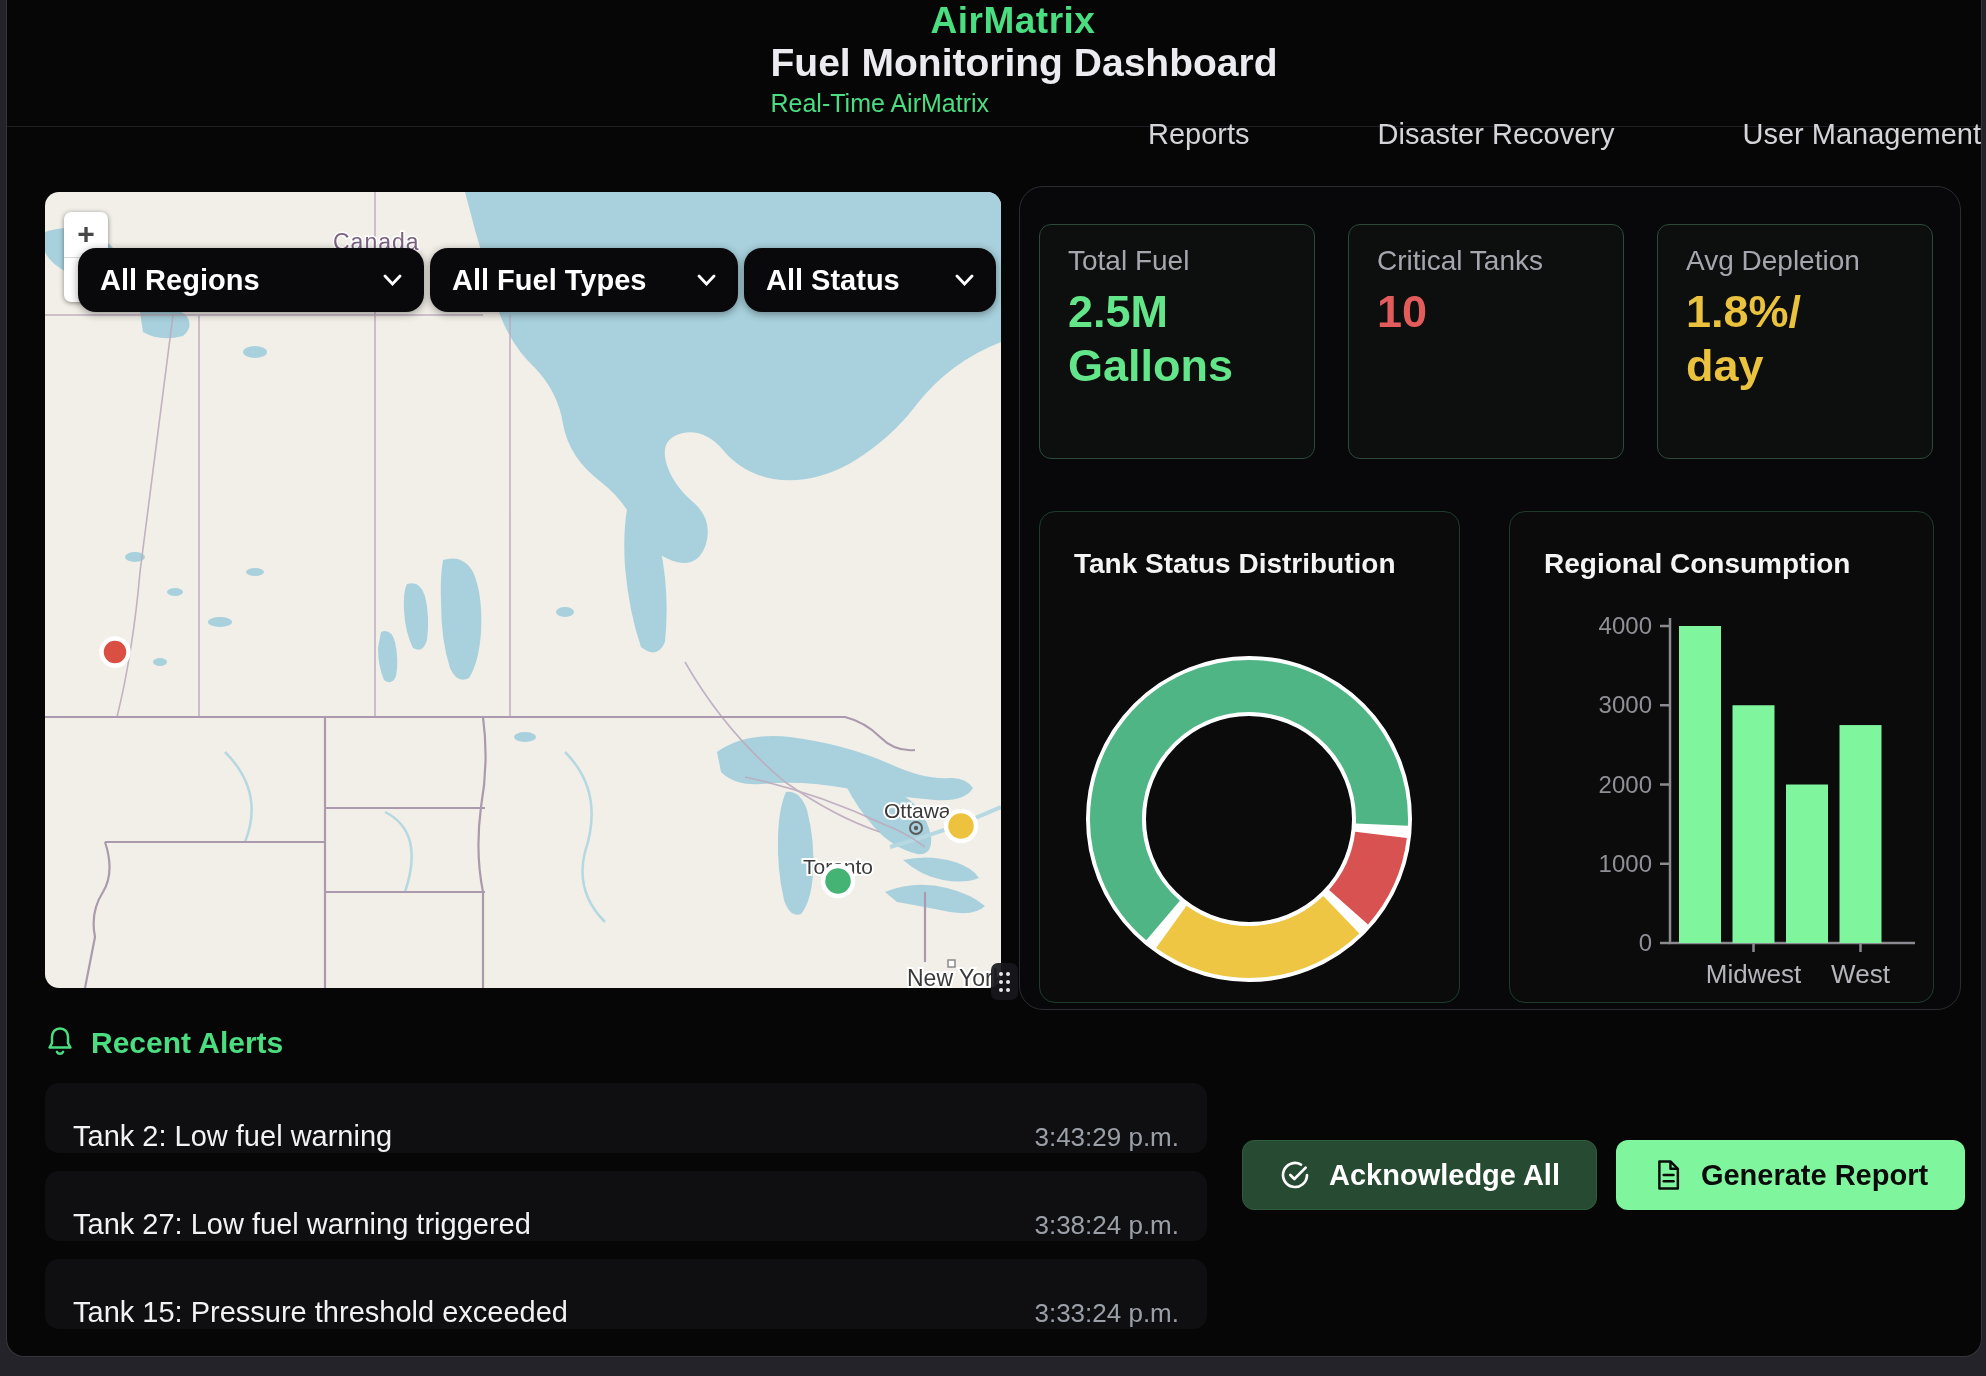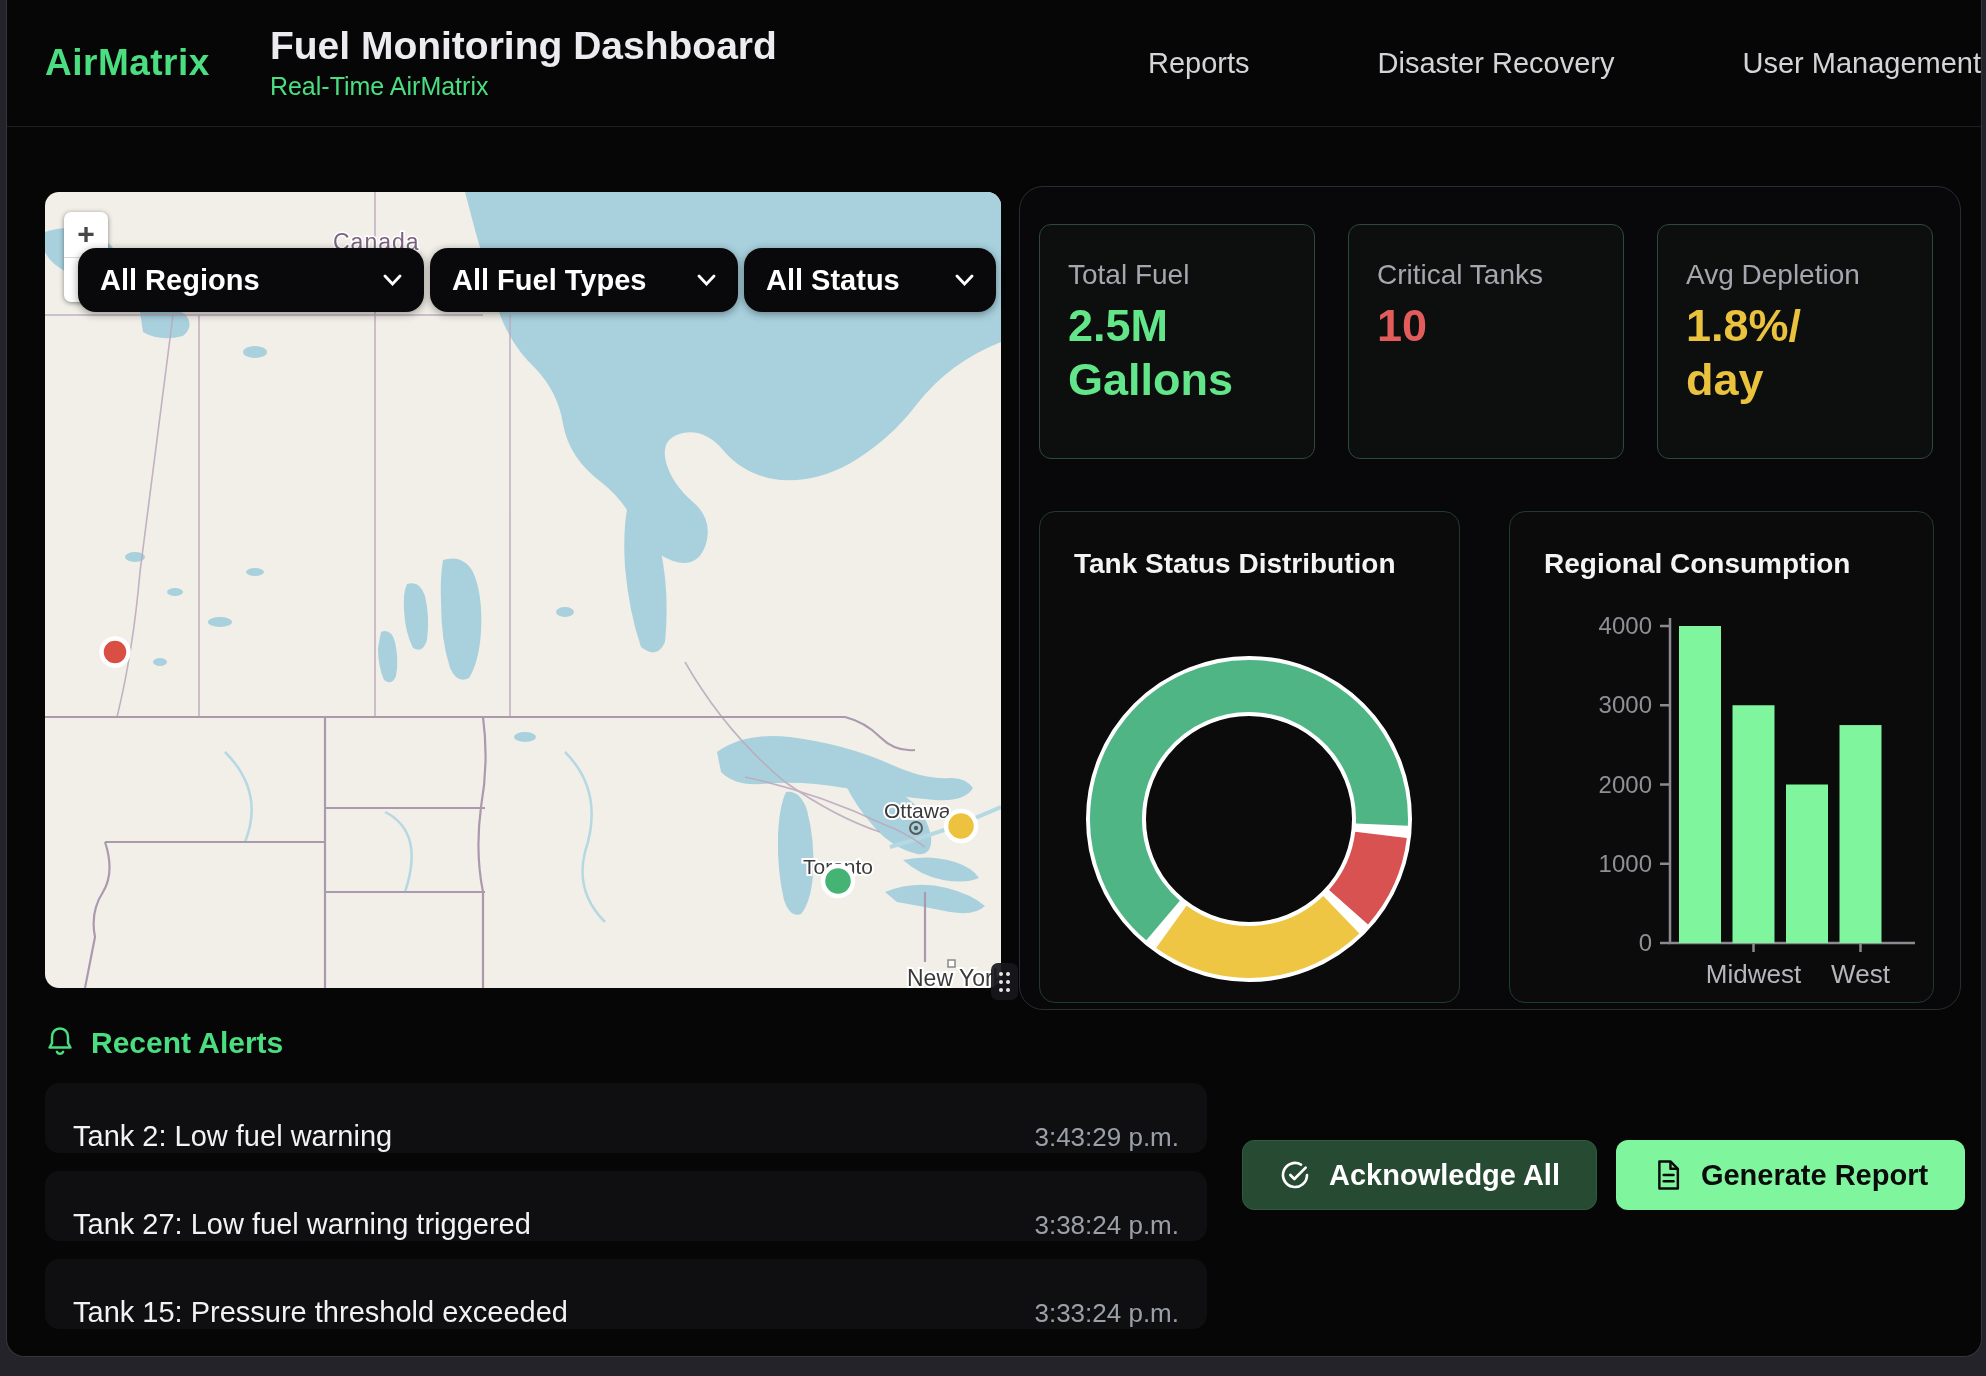--- a/index.html
+++ b/index.html
@@ -1,21 +1,21 @@
 <!DOCTYPE html>
 <html><head>
 <meta charset="utf-8">
 <style>
   html,body{margin:0;padding:0;background:#232329;width:1986px;height:1376px;overflow:hidden;
     font-family:"Liberation Sans","DejaVu Sans",sans-serif;}
   #app{position:absolute;left:6px;top:0;width:1974px;height:1356px;background:#060607;
     border:1px solid #35353c;border-top:none;border-radius:0 0 18px 18px;overflow:hidden;}
   
   .header{position:absolute;left:0;top:0;width:100%;height:126px;display:flex;align-items:center;
-    border-bottom:1px solid #1d1d22;background:#060607;z-index:5;}
+    border-bottom:1px solid #1d1d22;background:#060607;z-index:5;flex-direction:column;}
   .brand{margin-left:38px;font-size:37px;font-weight:bold;color:#4ade80;letter-spacing:.5px;}
   .titleblock{margin-left:60px;}
   .page-title{font-size:39px;font-weight:bold;color:#ececf0;line-height:1.1;}
   .page-subtitle{font-size:25px;color:#4ade80;margin-top:4px;}
   .nav{margin-left:auto;display:flex;align-items:center;gap:128px;}
   .nav-item{font-size:29px;color:#d4d4d8;cursor:pointer;white-space:nowrap;}
   
   .map-wrap{position:absolute;left:38px;top:192px;width:956px;height:796px;z-index:1;}
   .map-inner{position:absolute;inset:0;border-radius:14px;overflow:hidden;background:#f2efe8;}
   .zoom-ctl{position:absolute;left:19px;top:20px;width:44px;height:90px;background:#fff;border-radius:7px;
@@ -28,21 +28,21 @@
     box-shadow:0 2px 8px rgba(0,0,0,.4);}
   .filter.w1{width:302px}.filter.w2{width:264px}.filter.w3{width:208px}
   .chev{margin-left:18px;flex:none;}
   .drag-handle{position:absolute;left:946px;top:771px;width:27px;height:37px;background:rgba(24,24,28,.92);
     border-radius:7px;z-index:4;display:flex;align-items:center;justify-content:center;cursor:grab;}
   
   .right-panel{position:absolute;left:1012px;top:186px;width:940px;height:822px;background:#08080a;
     border:1px solid #2b2b31;border-radius:24px;z-index:1;}
   .stats-row{position:absolute;left:19px;top:37px;width:894px;display:flex;gap:33px;}
   .stat-card{flex:1;height:235px;background:#0d0f0e;border:1px solid #2c4a39;border-radius:12px;
-    padding:34px 28px;box-sizing:border-box;}
+    padding:20px 28px;box-sizing:border-box;}
   .stat-label{font-size:28px;color:#a6a6ae;}
   .stat-value{font-size:45px;font-weight:bold;line-height:1.2;margin-top:8px;}
   .val-green{color:#63e689}.val-red{color:#e25c5c}.val-amber{color:#eac23e}
   .chart-panel{position:absolute;top:324px;height:492px;background:#0b0b0c;border:1px solid #1e3c2b;
     border-radius:16px;box-sizing:border-box;overflow:hidden;}
   .donut-panel{left:19px;width:421px;}
   .bar-panel{left:489px;width:425px;}
   .chart-title{position:absolute;left:34px;top:36px;font-size:28px;font-weight:bold;color:#f4f4f5;white-space:nowrap;}
   .chart-svg{position:absolute;left:0;top:0;}
   

